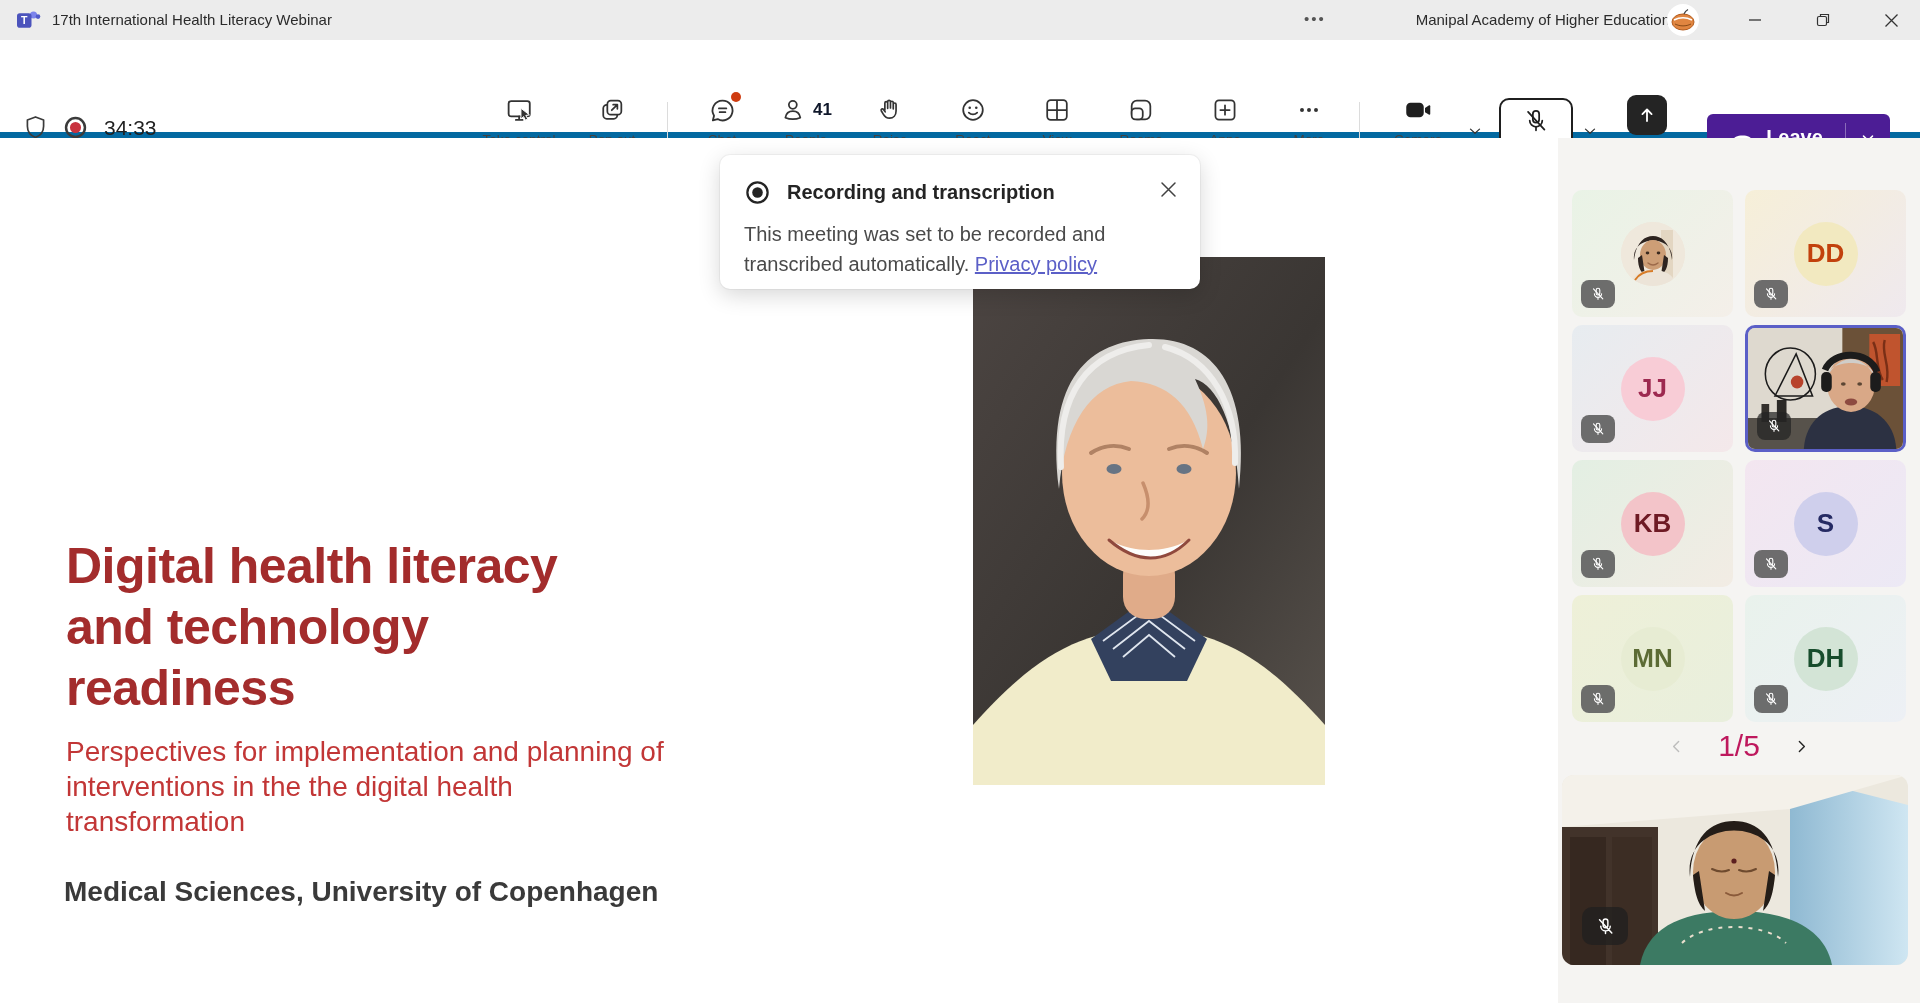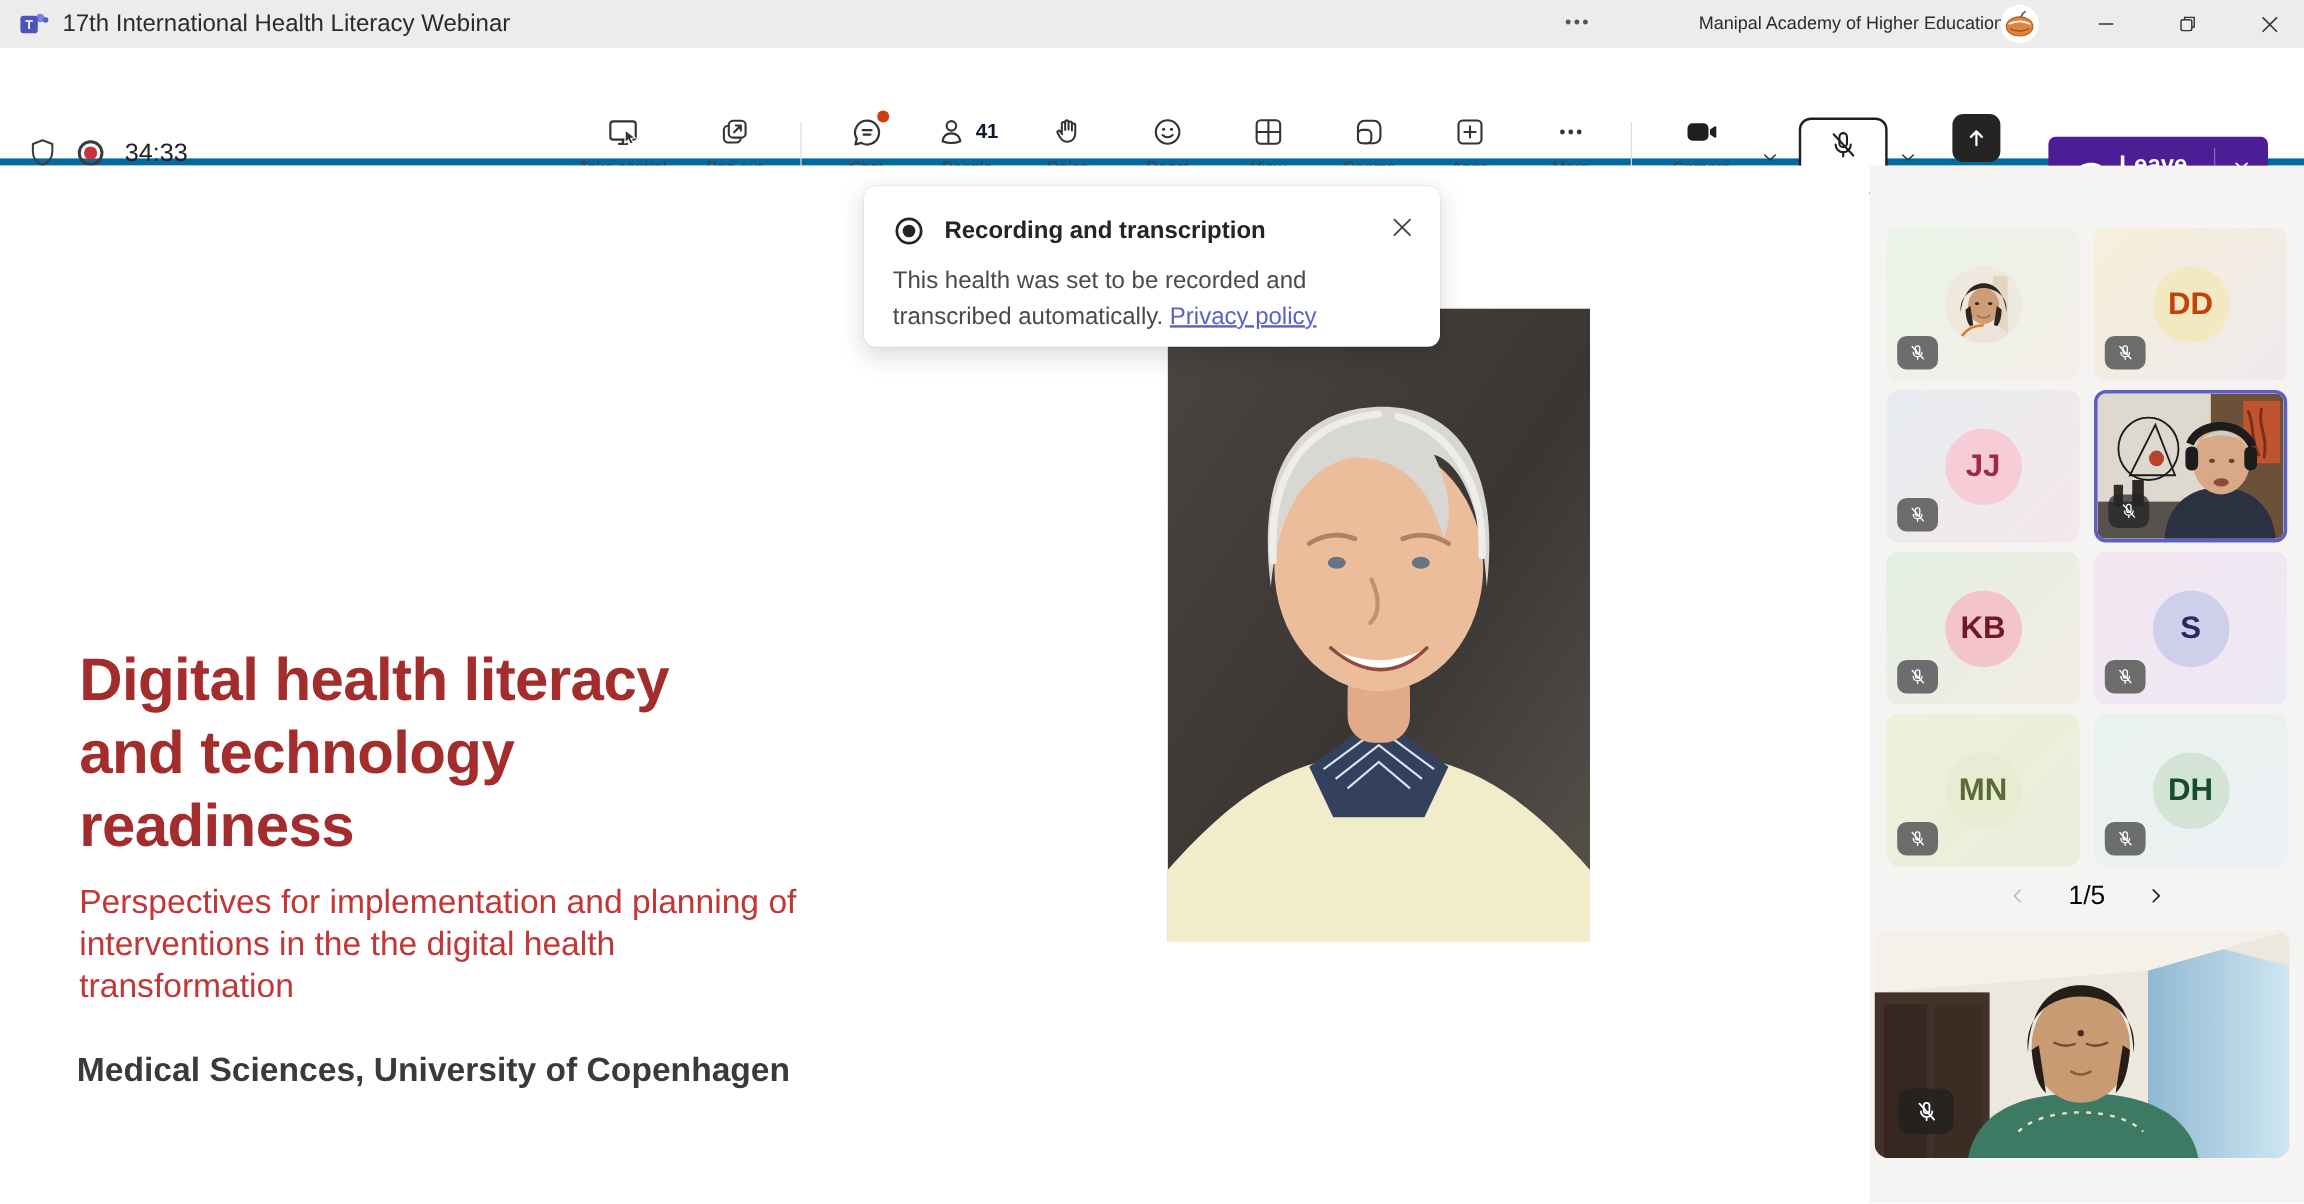--- a/index.html
+++ b/index.html
@@ -3,21 +3,21 @@
 <meta charset="utf-8">
 <style>
   html,body{margin:0;padding:0;}
   body{width:1920px;height:1003px;overflow:hidden;position:relative;
        font-family:"Liberation Sans",sans-serif;background:#ffffff;color:#242424;}
   svg{display:block;}
 
   
   .titlebar{position:absolute;left:0;top:0;width:1920px;height:40px;background:#ececec;}
   .tb-appicon{position:absolute;left:15px;top:7px;width:26px;height:26px;}
-  .tb-title{position:absolute;left:52px;top:0;line-height:40px;font-size:20px;color:#2b2b2b;}
+  .tb-title{position:absolute;left:52px;top:0;line-height:40px;font-size:15px;color:#2b2b2b;}
   .tb-dots{position:absolute;left:1292px;top:0;width:46px;line-height:38px;text-align:center;
            font-size:15px;letter-spacing:2px;color:#555;cursor:default;}
   .tb-org{position:absolute;right:250px;top:0;line-height:40px;font-size:15px;color:#2b2b2b;}
   .tb-logo{position:absolute;left:1666px;top:3px;width:34px;height:34px;}
   .winbtn{position:absolute;top:0;width:46px;height:40px;display:flex;align-items:center;justify-content:center;color:#333;}
   .winbtn.min{left:1732px;} .winbtn.max{left:1800px;} .winbtn.close{left:1868px;}
 
   
   .toolbar{position:absolute;left:0;top:40px;width:1920px;height:98px;background:#ffffff;
            border-bottom:6px solid #0369a1;box-sizing:border-box;}
@@ -75,21 +75,21 @@
   .t8{background:linear-gradient(135deg,#e9f2ec,#edf0f5);}
   .av{position:absolute;left:50%;top:50%;transform:translate(-50%,-50%);width:64px;height:64px;border-radius:50%;
       display:flex;align-items:center;justify-content:center;font-size:26px;font-weight:bold;}
   .av-dd{background:#f2e9c0;color:#c2410c;} .av-jj{background:#f8ccd6;color:#9d2950;}
   .av-kb{background:#f3c4c9;color:#6e1a24;} .av-s{background:#cfcfec;color:#252a63;}
   .av-mn{background:#e7ecd3;color:#5c6b35;} .av-dh{background:#d3e4d6;color:#174d2c;}
   .mute-badge{position:absolute;left:9px;bottom:9px;width:34px;height:28px;border-radius:8px;
               background:rgba(101,101,101,.95);display:flex;align-items:center;justify-content:center;}
   .mute-badge.dark{background:rgba(34,34,34,.72);}
   .pager{position:absolute;left:0;top:590px;width:362px;height:36px;display:flex;align-items:center;justify-content:center;gap:28px;}
-  .pager-label{font-size:22px;color:#000000;text-align:center;}
+  .pager-label{font-size:30px;color:#be185d;text-align:center;}
   .pager-btn{width:28px;height:28px;display:flex;align-items:center;justify-content:center;cursor:pointer;}
   .selfview{position:absolute;left:4px;top:637px;width:346px;height:190px;border-radius:12px;overflow:hidden;cursor:pointer;}
   .self-badge{position:absolute;left:20px;bottom:20px;width:46px;height:38px;border-radius:10px;
               background:rgba(30,30,30,.72);display:flex;align-items:center;justify-content:center;}
 </style>
 </head>
 <body>
 
 <div class="titlebar">
   <span class="tb-appicon">
@@ -367,21 +367,21 @@
         </svg>
       </span>
       <span class="notif-title">Recording and transcription</span>
     </div>
     <div class="notif-close">
       <svg width="17" height="17" viewBox="0 0 17 17">
           <path d="M2 2l13 13M15 2L2 15" stroke="#424242" stroke-width="1.5" stroke-linecap="round"></path>
         </svg>
     </div>
     <div class="notif-body">
-      <span>This health was set to be recorded and transcribed automatically.</span>
+      <span>This meeting was set to be recorded and transcribed automatically.</span>
       <span> </span>
       <span class="notif-link">Privacy policy</span>
     </div>
   </div>
 
 </div>
 
 <div class="sidebar">
 
   <div class="tile t1 t-c1 t-r1">

